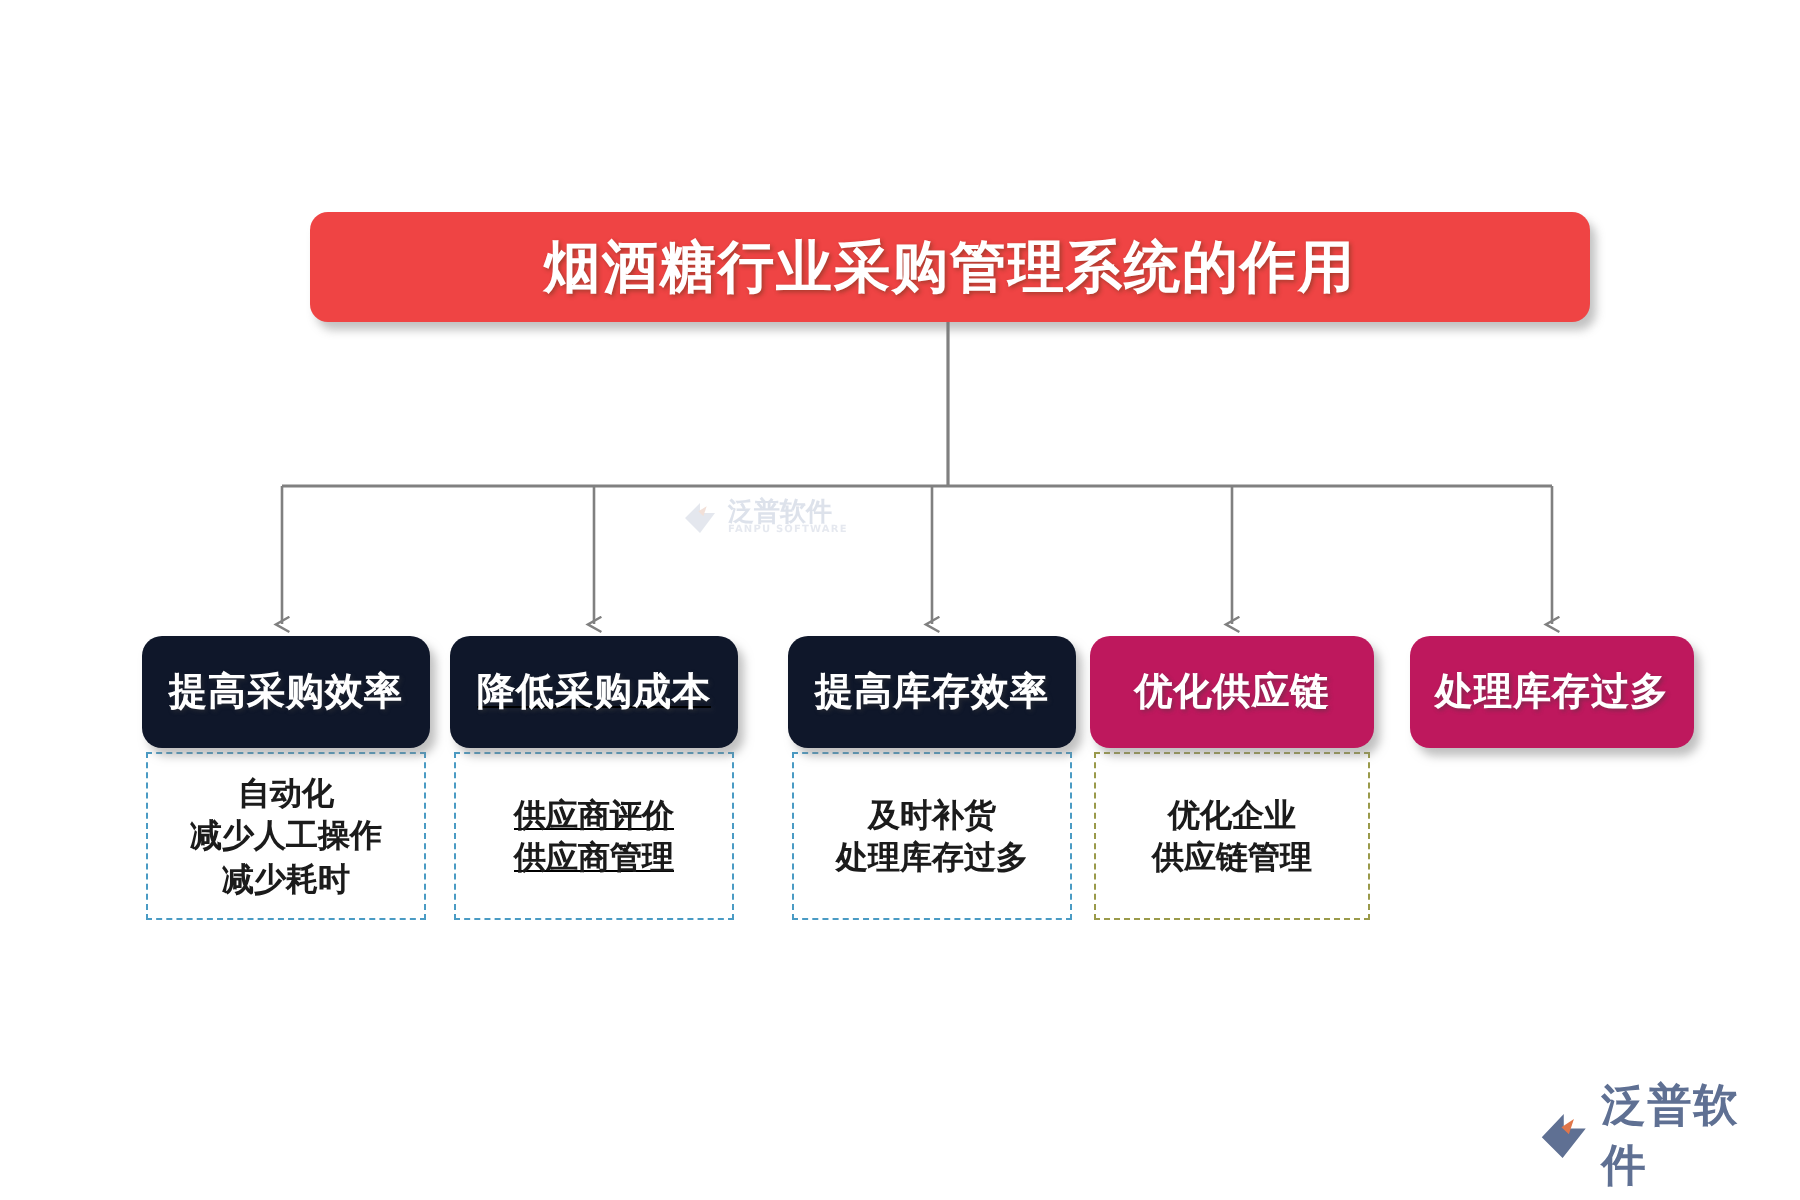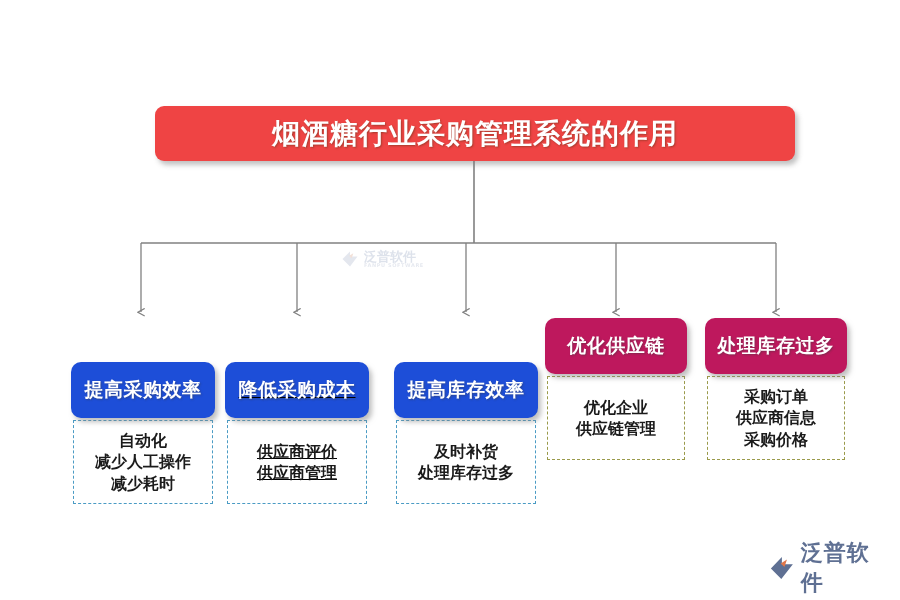--- a/index.html
+++ b/index.html
@@ -58,21 +58,21 @@
   .node-header {
     position: relative;
     height: 56px;
     border-radius: 10px;
     display: flex;
     align-items: center;
     justify-content: center;
     box-shadow: 3px 4px 5px rgba(130,130,130,0.5);
     z-index: 2;
   }
-  .node-header.teal  { background: #1d4ed8; margin-top: 44px; }
+  .node-header.teal  { background: #0f172a; }
   .node-header.green { background: #be185d; }
   .node-title {
     color: #ffffff;
     font-size: 19px;
     font-weight: bold;
     letter-spacing: 0.5px;
     text-shadow: 1px 1px 2px rgba(60,60,60,0.45);
     white-space: nowrap;
   }
   .node-body {
@@ -244,25 +244,20 @@
     <div class="node-body olive" style="width:138px; height:84px;">
       <span class="node-line">优化企业</span>
       <span class="node-line">供应链管理</span>
     </div>
   </div>
 
   <div class="node" style="left:705px; top:318px; width:142px;">
     <div class="node-header green">
       <span class="node-title">处理库存过多</span>
     </div>
-    <div class="node-body olive" style="width:138px; height:84px;">
-      <span class="node-line">采购订单</span>
-      <span class="node-line">供应商信息</span>
-      <span class="node-line">采购价格</span>
-    </div>
   </div>
 
   <div id="brand-logo">
     <div class="brand-row">
       <svg class="brand-mark" viewBox="0 0 24 24">
         <path d="M2.5 12.5 L12 2.5 L12 8.8 L21.5 8.8 L11.5 21.5 Z" fill="#5f7093"></path>
         <path d="M11 8.2 L16.4 4.6 L14.2 11.2 Z" fill="#e0764a"></path>
       </svg>
       <span class="brand-cn">泛普软件</span>
     </div>

